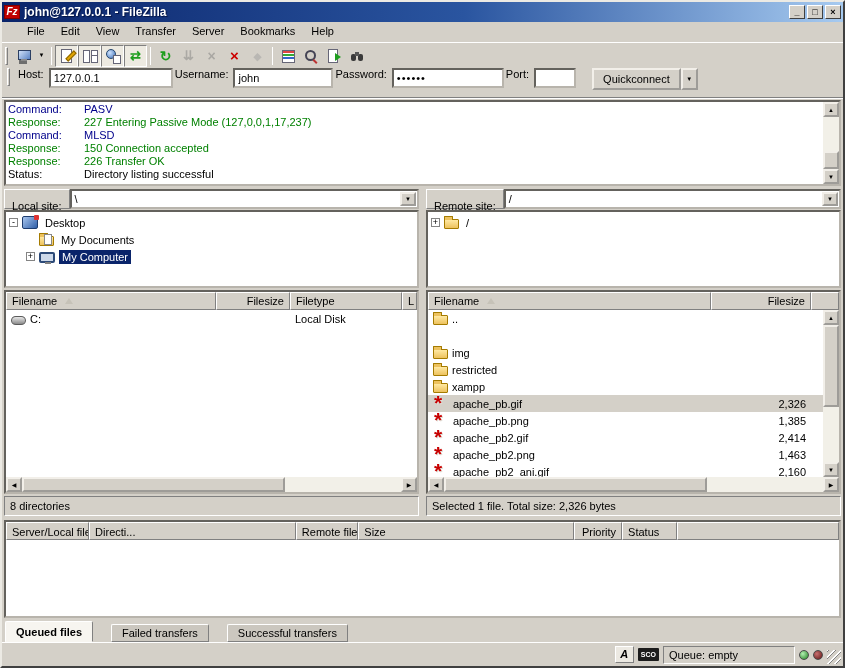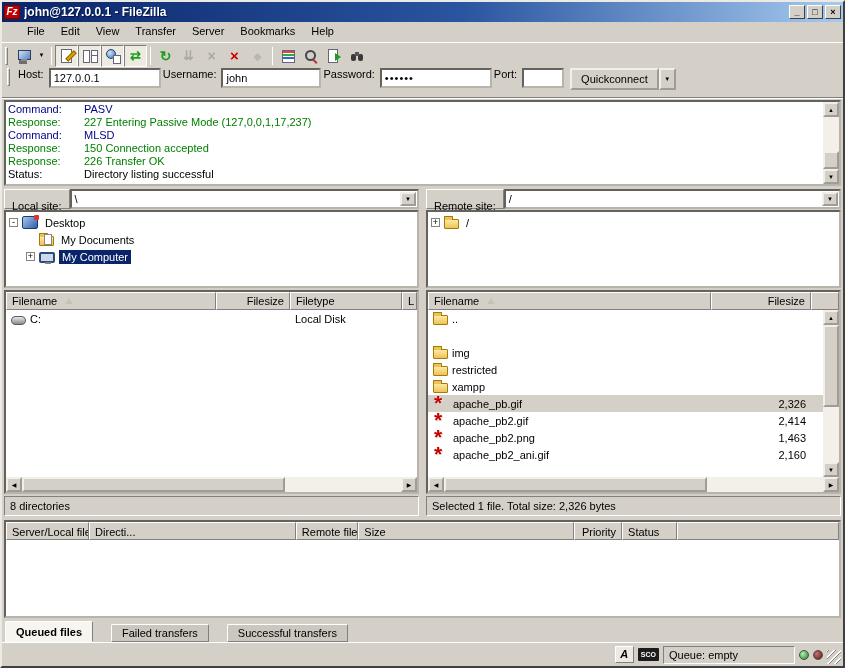--- a/index.html
+++ b/index.html
@@ -69,22 +69,22 @@
   .ti-find::before{content:"";position:absolute;left:2px;top:6px;width:5px;height:7px;
     background:#3a3a3a;border-radius:2px;box-shadow:7px 0 0 #3a3a3a}
   .ti-find::after{content:"";position:absolute;left:6px;top:4px;width:4px;height:4px;background:#555}
   
   .quickbar{height:30px;flex:none;display:flex;align-items:flex-start;padding:0 4px;
     border-bottom:1px solid #808080;box-shadow:0 1px 0 #fff}
   .quickbar .tgrip{margin-right:6px}
   .qlabel{margin:0 5px 0 2px;white-space:nowrap}
   .inputfield{background:#fff;border:2px inset #b8b4ac;height:20px;font-family:inherit;
     font-size:11px;padding:1px 3px;color:#000}
-  .host-w{width:112px}.user-w{width:100px}.pass-w{width:112px;letter-spacing:1px}.port-w{width:42px}
-  .qcbtn{height:22px;margin-left:6px;padding:2px 9px;background:#D4D0C8;border:2px outset #f2efe9;
+  .host-w{width:124px}.user-w{width:100px}.pass-w{width:112px;letter-spacing:1px}.port-w{width:42px}
+  .qcbtn{height:22px;margin-left:16px;padding:2px 9px;background:#D4D0C8;border:2px outset #f2efe9;
     font-family:inherit;font-size:11px;color:#000}
   .qcbtn.dd{width:17px;margin-left:0;padding:0}
   .qcbtn.dd::before{content:"▼";font-size:6px;position:relative;top:-2px}
   
   .logbox{margin:2px;height:86px;flex:none;background:#fff;border:2px inset #b8b4ac;display:flex;overflow:hidden}
   .loglines{flex:1;padding:1px 2px;overflow:hidden}
   .logline{display:flex;line-height:13px;white-space:nowrap}
   .loglabel{width:76px;flex:none}
   .logline.command{color:#00008B}
   .logline.response{color:#008000}
@@ -452,20 +452,27 @@
               </div>
 
               <div class="lrow selected">
                 <span class="cell c-rname">
                   <span class="icn image"></span>
                   <span>apache_pb.gif</span>
                 </span>
                 <span class="cell c-rsize num">2,326</span>
               </div>
 
+              <div class="lrow">
+                <span class="cell c-rname">
+                  <span class="icn image"></span>
+                  <span>apache_pb.png</span>
+                </span>
+                <span class="cell c-rsize num">1,385</span>
+              </div>
 
               <div class="lrow">
                 <span class="cell c-rname">
                   <span class="icn image"></span>
                   <span>apache_pb2.gif</span>
                 </span>
                 <span class="cell c-rsize num">2,414</span>
               </div>
 
               <div class="lrow">

